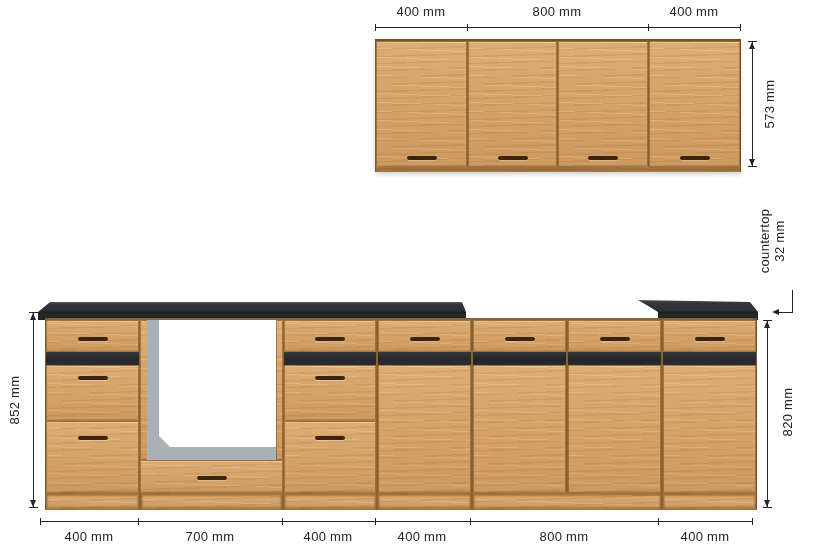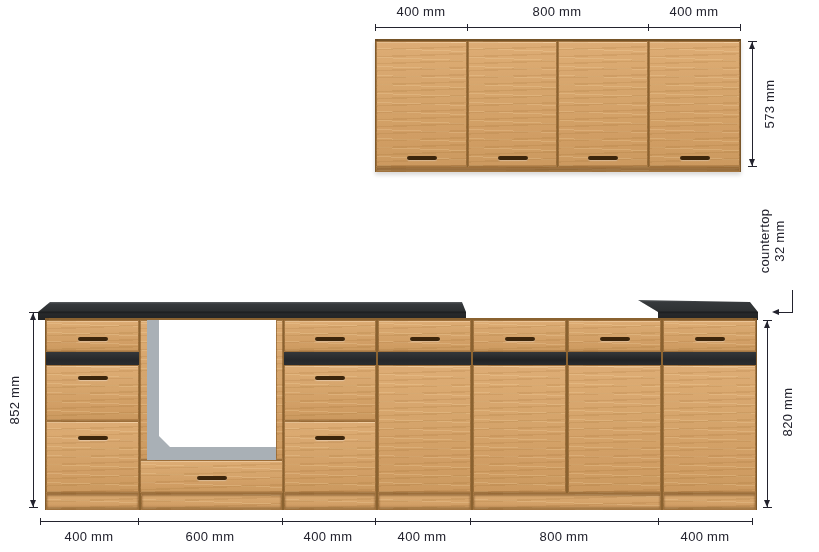--- a/index.html
+++ b/index.html
@@ -177,18 +177,18 @@
 
   <div class="line" style="left:40px;top:521px;width:713px;height:1px"></div>
   <div class="tick" style="left:40px;top:518px"></div>
   <div class="tick" style="left:138px;top:518px"></div>
   <div class="tick" style="left:282px;top:518px"></div>
   <div class="tick" style="left:375px;top:518px"></div>
   <div class="tick" style="left:470px;top:518px"></div>
   <div class="tick" style="left:658px;top:518px"></div>
   <div class="tick" style="left:752px;top:518px"></div>
   <div class="hlabel" style="left:44px;top:529px;width:90px">400 mm</div>
-  <div class="hlabel" style="left:165px;top:529px;width:90px">600 mm</div>
+  <div class="hlabel" style="left:165px;top:529px;width:90px">700 mm</div>
   <div class="hlabel" style="left:283px;top:529px;width:90px">400 mm</div>
   <div class="hlabel" style="left:377px;top:529px;width:90px">400 mm</div>
   <div class="hlabel" style="left:519px;top:529px;width:90px">800 mm</div>
   <div class="hlabel" style="left:660px;top:529px;width:90px">400 mm</div>
 </div>
 
 </body></html>

